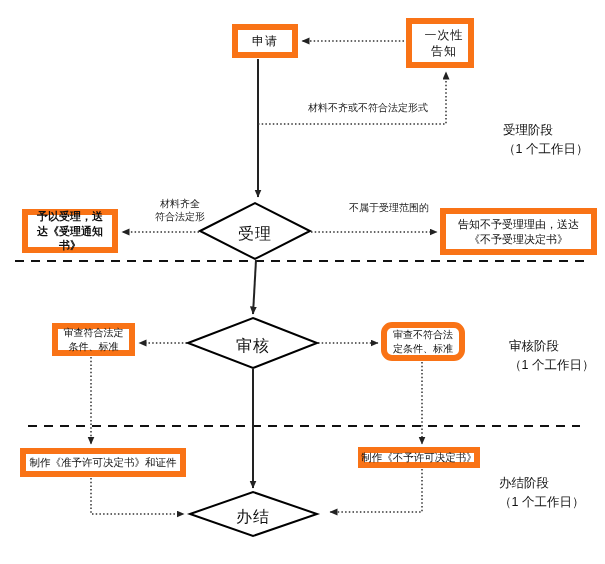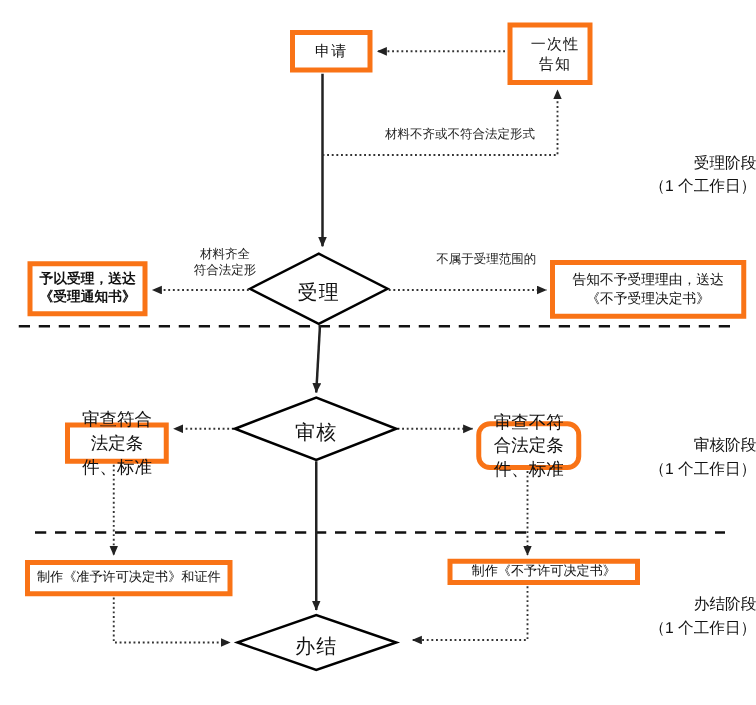--- a/index.html
+++ b/index.html
@@ -3,35 +3,35 @@
 <meta charset="utf-8">
 <style>
   html,body{margin:0;padding:0;background:#ffffff;}
   .canvas{
     position:relative;width:605px;height:564px;background:#ffffff;
     font-family:"Liberation Sans","DejaVu Sans",sans-serif;color:#111;
     overflow:hidden;
   }
   .wires{position:absolute;left:0;top:0;width:605px;height:564px;}
   .node{
-    position:absolute;box-sizing:border-box;border:4px solid #f97316;background:#fff;
+    position:absolute;box-sizing:border-box;border:6px solid #f97316;background:#fff;
     display:flex;align-items:center;justify-content:center;text-align:center;
     font-size:11px;line-height:1.35;padding:1px 4px;
   }
   .diamond-label{
     position:absolute;text-align:center;font-size:16px;letter-spacing:1px;
   }
   .edge-label{
     position:absolute;text-align:center;font-size:10px;color:#222;line-height:13px;
   }
   .stage-label{
-    position:absolute;text-align:right;font-size:12.5px;line-height:19px;color:#111;
+    position:absolute;text-align:left;font-size:12.5px;line-height:19px;color:#111;
   }
   .big{font-size:12px;letter-spacing:1px;}
-  .small{font-size:14px;margin-top:15px;}
+  .small{font-size:10px;}
   .oneline{white-space:nowrap;font-size:10.5px;padding:0 17px;}
 </style>
 </head>
 <body>
 
 <div class="canvas">
 
   <svg class="wires" viewBox="0 0 605 564" xmlns="http://www.w3.org/2000/svg">
     <defs>
       <marker id="arr" markerWidth="9" markerHeight="8" refX="7.5" refY="3.5" orient="auto" markerUnits="userSpaceOnUse">
@@ -69,41 +69,41 @@
   <div class="node" style="left:22px;top:209px;width:96px;height:44px;font-weight:bold;">予以受理，送达《受理通知书》</div>
 
   <div class="node" style="left:440px;top:208px;width:157px;height:47px;">告知不予受理理由，送达《不予受理决定书》</div>
 
   <div class="node small" style="left:52px;top:323px;width:83px;height:33px;">审查符合法定条件、标准</div>
 
   <div class="node small" style="left:381px;top:322px;width:84px;height:39px;border-radius:11px;">审查不符合法定条件、标准</div>
 
   <div class="node oneline" style="left:20px;top:448px;width:166px;height:29px;">制作《准予许可决定书》和证件</div>
 
-  <div class="node oneline" style="left:358px;top:447px;width:154px;height:21px;">制作《不予许可决定书》</div>
+  <div class="node oneline" style="left:358px;top:447px;width:122px;height:21px;">制作《不予许可决定书》</div>
 
   <div class="diamond-label" style="left:228px;top:224px;width:54px;">受理</div>
   <div class="diamond-label" style="left:226px;top:336px;width:54px;">审核</div>
   <div class="diamond-label" style="left:226px;top:507px;width:54px;">办结</div>
 
   <div class="edge-label" style="left:278px;top:101px;width:180px;">材料不齐或不符合法定形式</div>
 
   <div class="edge-label" style="left:138px;top:197px;width:84px;">
     <div>材料齐全</div>
     <div>符合法定形</div>
   </div>
 
   <div class="edge-label" style="left:333px;top:201px;width:112px;">不属于受理范围的</div>
 
   <div class="stage-label" style="left:503px;top:121px;width:102px;">
     <div>受理阶段</div>
     <div>（1 个工作日）</div>
   </div>
 
-  <div class="stage-label" style="left:509px;top:337px;width:96px;margin-top:10px;">
+  <div class="stage-label" style="left:509px;top:337px;width:96px;">
     <div>审核阶段</div>
     <div>（1 个工作日）</div>
   </div>
 
   <div class="stage-label" style="left:499px;top:474px;width:106px;">
     <div>办结阶段</div>
     <div>（1 个工作日）</div>
   </div>
 
 </div>

